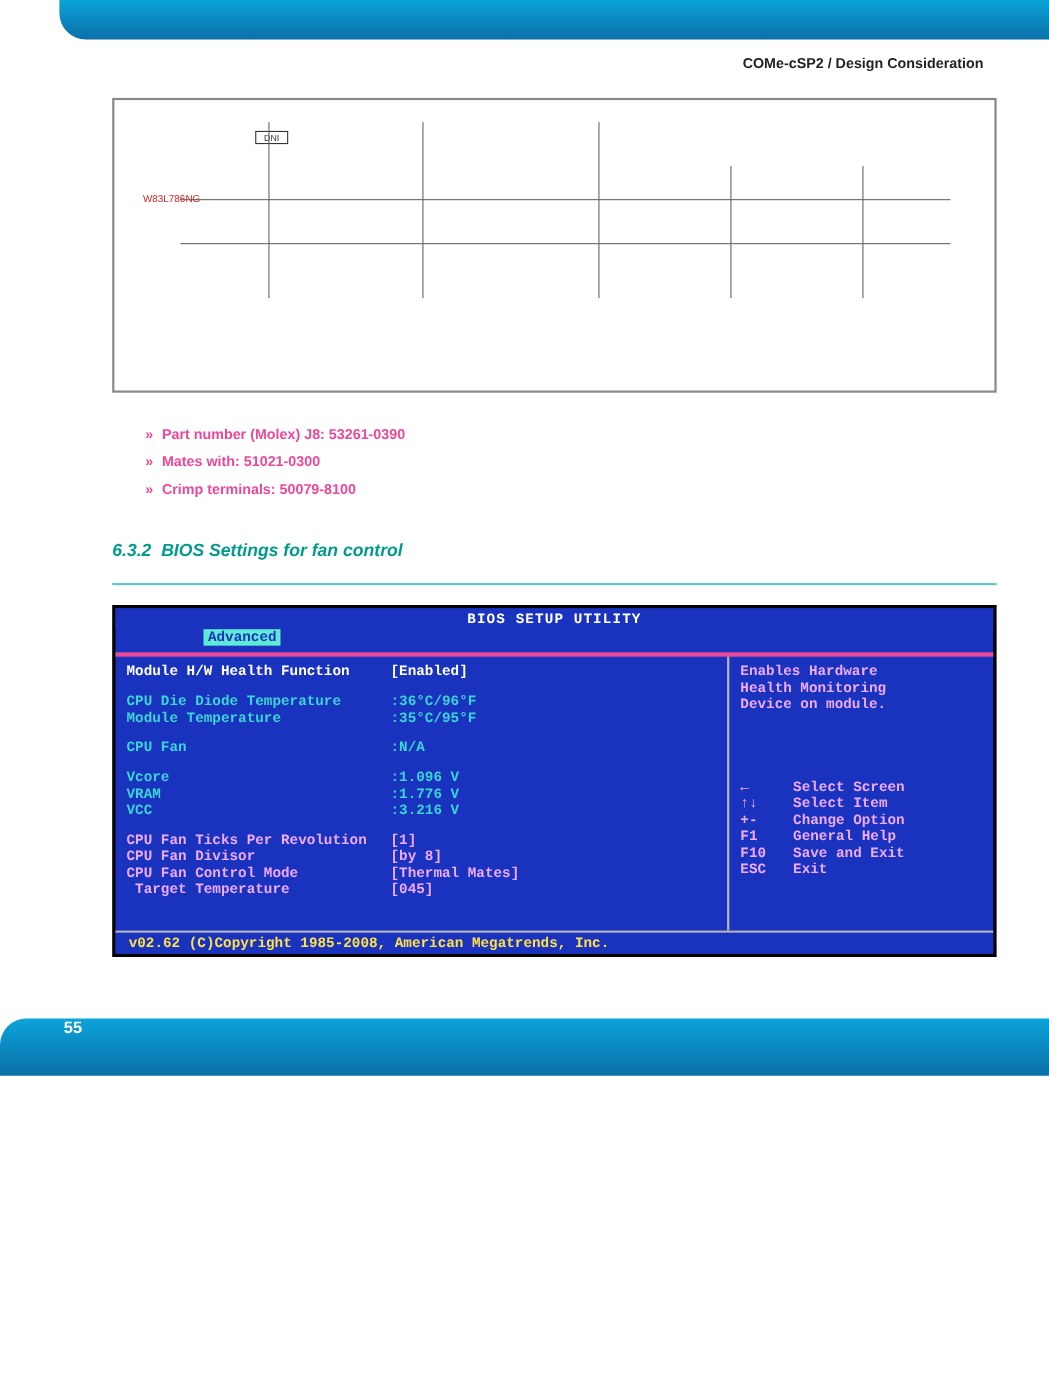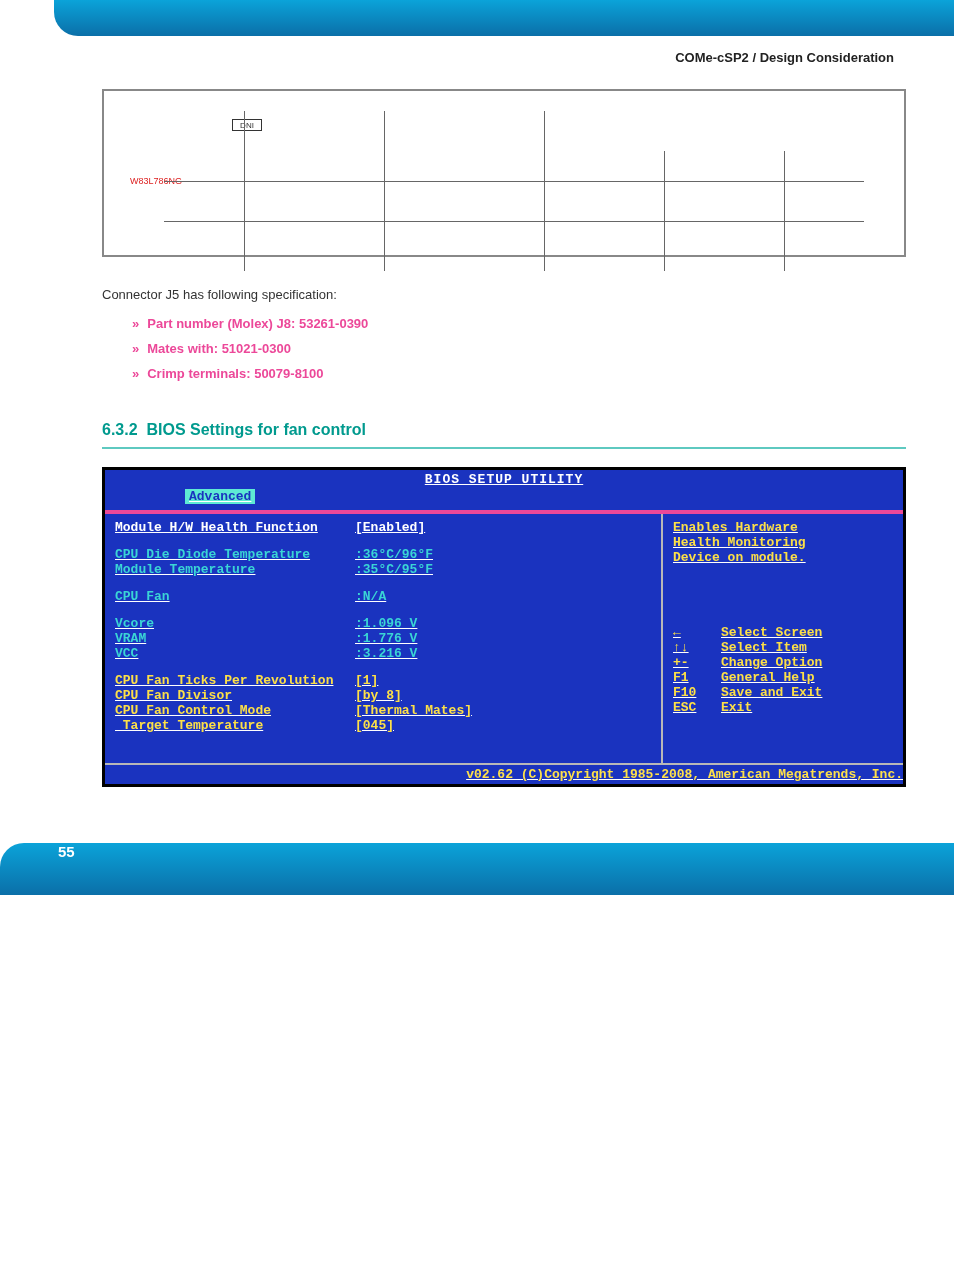--- a/index.html
+++ b/index.html
@@ -1,50 +1,50 @@
 <!DOCTYPE html>
 <html><head>
 <meta charset="utf-8">
 <style>
   * { margin: 0; padding: 0; box-sizing: border-box; }
   body { font-family: Verdana, Geneva, sans-serif; font-size: 13px; color: #333; background: #fff; width: 954px; }
   .page { position: relative; }
   .header-bar { height: 36px; background: linear-gradient(to bottom, #0ba3d9, #0b6fa8); border-bottom-left-radius: 24px; margin-left: 54px; margin-bottom: 14px; }
   .breadcrumb { text-align: right; padding: 0 60px 24px 0; font-weight: bold; color: #222; font-size: 13px; }
   .content { padding: 0 48px 0 102px; }
-  .schematic { border: 2px solid #888; background: #fff; height: 168px; position: relative; margin-bottom: 30px; }
+  .schematic { border: 2px solid #888; background: #fff; height: 268px; position: relative; margin-bottom: 30px; }
   .schematic-red { color: #d22; font-size: 9px; position: absolute; left: 26px; top: 85px; }
   .dni-box { position:absolute; left:128px; top:28px; width:30px; height:12px; border:1px solid #333; font-size:8px; display:flex; align-items:center; justify-content:center; background:#fff; color:#333; }
   .schem-line { position:absolute; background:#666; }
   .spec-intro { margin: 28px 0 14px 0; }
   ul.spec-list { list-style: none; margin: 0 0 30px 0; padding-left: 30px; }
   ul.spec-list li { margin-bottom: 10px; font-weight: 600; color: #ec4899; }
   ul.spec-list li::before { content: "»"; margin-right: 8px; font-weight: bold; }
-  .section-heading { color: #009a8e; font-weight: bold; font-size: 16px; margin: 40px 0 8px 0; }
+  .section-heading { color: #009a8e; font-weight: bold; font-size: 16px; margin: 40px 0 20px 0; font-style: italic; }
   .section-underline { border-bottom: 2px solid #5ec9c0; margin-bottom: 18px; }
   .refer-text { margin-bottom: 18px; }
   .bios-outer { background: #000; padding: 3px; }
-  .bios { background: #1a33bf; color: #fff; font-family: "Courier New", monospace; font-size: 13px; font-weight: bold; text-decoration: underline; }
+  .bios { background: #1a33bf; color: #fff; font-family: "Courier New", monospace; font-size: 13px; font-weight: bold; }
   .bios-title { background: #1a33bf; color:#fff; text-align:center; padding:2px 0; letter-spacing:1px; }
   .bios-tabrow { display:flex; padding: 0 8px 6px 80px; }
   .bios-tab { background:#5eead4; color:#1a33bf; padding:0 4px; font-weight:bold; }
   .bios-panel { display:flex; border-top:4px solid #ec4899; border-bottom:2px solid #b8b8b8; }
   .bios-left { flex: 1; border-right:2px solid #b8b8b8; padding:6px 10px 30px 10px; }
   .bios-right { width: 240px; padding:6px 10px 30px 10px; }
   .bios-row { display:flex; white-space:pre; }
   .bios-label { width: 240px; }
   .bios-val { }
   .white { color:#fff; }
   .cyan { color:#3ad5d5; }
-  .yellow { color:#fde047; }
+  .yellow { color:#f0abfc; }
   .section-gap { height: 12px; }
   .bios-help-block { margin-top: 60px; }
   .bios-help-row { display:flex; }
   .bios-help-key { width:48px; }
-  .bios-footer { background:#1a33bf; text-align:right; padding:2px 0; color:#ffe14a; }
+  .bios-footer { background:#1a33bf; text-align:left; padding:2px 12px; color:#ffe14a; }
   .page-footer { margin-top: 56px; background: linear-gradient(to bottom,#0ba3d9,#0b6fa8); color:#fff; height:52px; display:flex; align-items:flex-start; padding-left:58px; font-weight:bold; font-size:15px; border-top-left-radius: 24px; }
 </style>
 </head>
 <body>
 
 <div class="page">
   <div class="header-bar"></div>
   <div class="breadcrumb">COMe-cSP2 / Design Consideration</div>
 
   <div class="content">
@@ -55,21 +55,20 @@
 
       <div class="schem-line" style="left:60px; top:90px; width:700px; height:1px;"></div>
       <div class="schem-line" style="left:60px; top:130px; width:700px; height:1px;"></div>
       <div class="schem-line" style="left:140px; top:20px; width:1px; height:160px;"></div>
       <div class="schem-line" style="left:280px; top:20px; width:1px; height:160px;"></div>
       <div class="schem-line" style="left:440px; top:20px; width:1px; height:160px;"></div>
       <div class="schem-line" style="left:560px; top:60px; width:1px; height:120px;"></div>
       <div class="schem-line" style="left:680px; top:60px; width:1px; height:120px;"></div>
     </div>
 
-    <p class="spec-intro">Connector J5 has following specification:</p>
     <ul class="spec-list">
       <li>Part number (Molex) J8: 53261-0390</li>
       <li>Mates with: 51021-0300</li>
       <li>Crimp terminals: 50079-8100</li>
     </ul>
 
     <div class="section-heading">
       <span>6.3.2</span>&nbsp;&nbsp;<span>BIOS Settings for fan control</span>
     </div>
     <div class="section-underline"></div>

